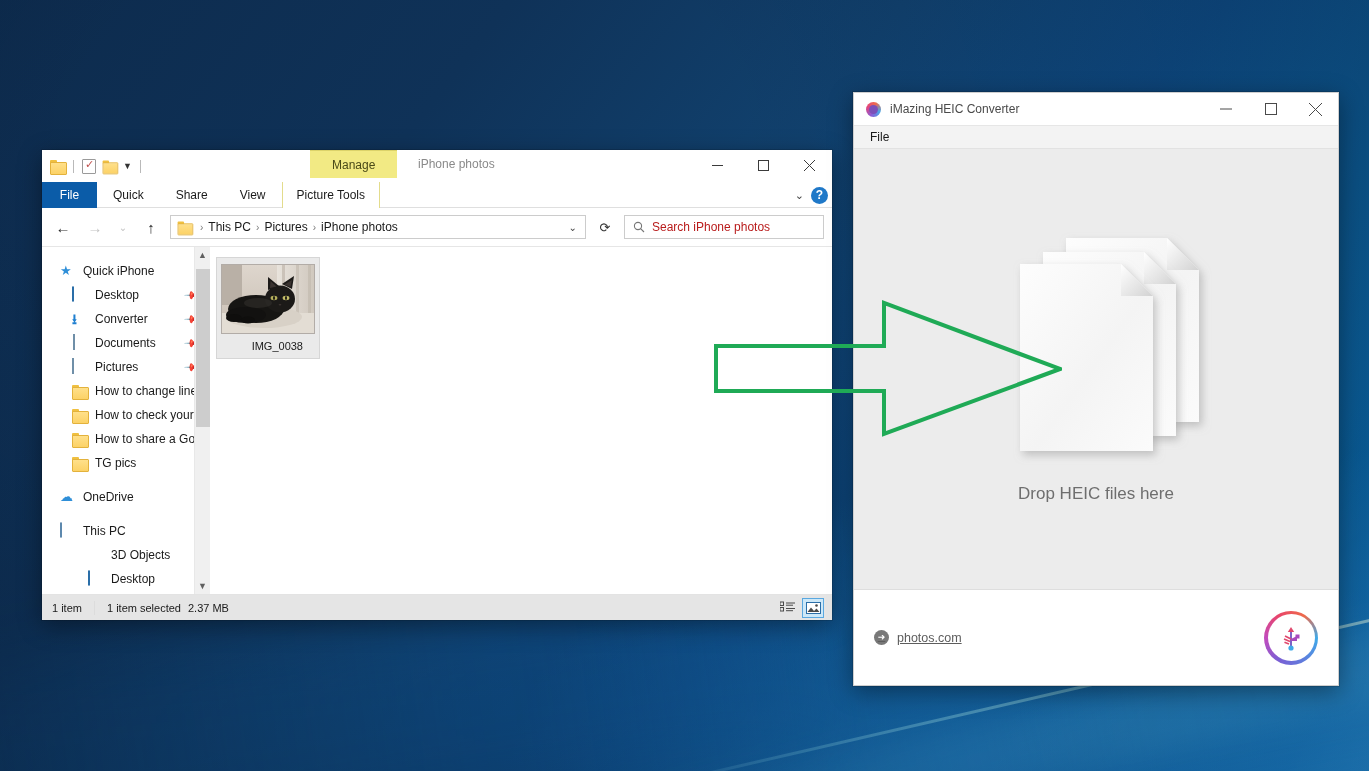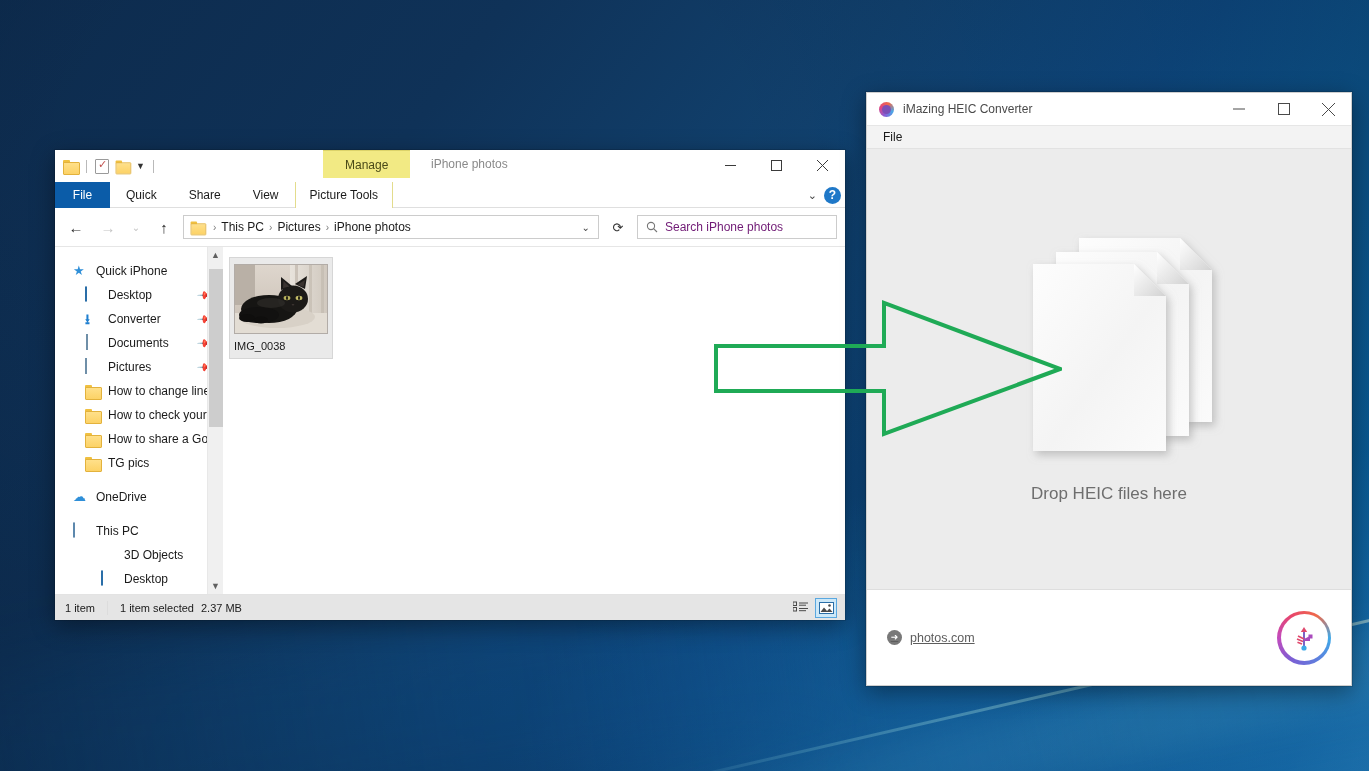--- a/index.html
+++ b/index.html
@@ -53,21 +53,20 @@
     position: absolute; inset: 0;
     background: radial-gradient(ellipse 1100px 780px at 30% 18%, rgba(0,0,0,0) 30%, rgba(0,12,30,0.30) 100%);
     pointer-events: none;
   }
 
   
   .window {
     position: absolute;
     background: #fff;
     box-shadow: 0 6px 22px rgba(0,0,0,0.38), 0 0 0 1px rgba(0,0,0,0.12);
-    margin-left: 13px;
   }
 
   
   #explorer {
     left: 42px; top: 150px;
     width: 790px; height: 470px;
     display: flex; flex-direction: column;
     font-size: 12px; color: #222;
   }
   .ex-titlebar {
@@ -163,21 +162,21 @@
   }
   .crumb-sep { color: #7a7a7a; font-size: 10px; padding: 0 1px; }
   .addr-caret { margin-left: auto; color: #444; font-size: 10px; padding-right: 4px; }
   .refresh-btn {
     width: 26px; height: 24px; display: flex; align-items: center; justify-content: center;
     border: 1px solid transparent; color: #333; font-size: 13px;
   }
   .search-box {
     width: 200px; height: 24px; border: 1px solid #ccc; background: #fff;
     display: flex; align-items: center; gap: 7px; padding: 0 8px;
-    font-size: 12px; color: #701a75;
+    font-size: 12px; color: #b91c1c;
   }
 
   .ex-body { flex: 1; display: flex; min-height: 0; border-top: 1px solid #e6e6e6; }
   .ex-nav {
     width: 168px; background: #fff; position: relative;
     padding-top: 12px; overflow: hidden; font-size: 12px;
   }
   .nav-item {
     height: 24px; display: flex; align-items: center; gap: 7px;
     padding-left: 18px; color: #1a1a1a; white-space: nowrap;
@@ -235,22 +234,22 @@
   .sb-arrow.bottom { position: absolute; bottom: 0; width: 100%; }
   .sb-thumb {
     position: absolute; top: 22px; left: 1px; width: 14px; height: 158px;
     background: #cdcdcd;
   }
 
   .ex-content {
     flex: 1; background: #fff; position: relative; padding: 10px 0 0 6px;
   }
   .tile {
-    width: 104px; display: inline-block; text-align: left;
-    padding: 6px 4px 6px 4px; background: #eaeaea; border: 1px solid #d6d6d6;
+    width: 104px; display: inline-block; text-align: right;
+    padding: 6px 16px 6px 4px; background: #eaeaea; border: 1px solid #d6d6d6;
   }
   .tile-thumb {
     width: 94px; height: 70px; margin: 0 auto; position: relative; overflow: hidden;
     background: linear-gradient(180deg,#cfc9c4 0%, #b8b2ad 50%, #cdc6c0 100%);
     border: 1px solid #b2aca7;
   }
   .tile-label { font-size: 11px; color: #1a1a1a; margin-top: 6px; }
 
   .ex-status {
     height: 26px; background: #e5e5e5; border-top: 1px solid #e3e3e3;

